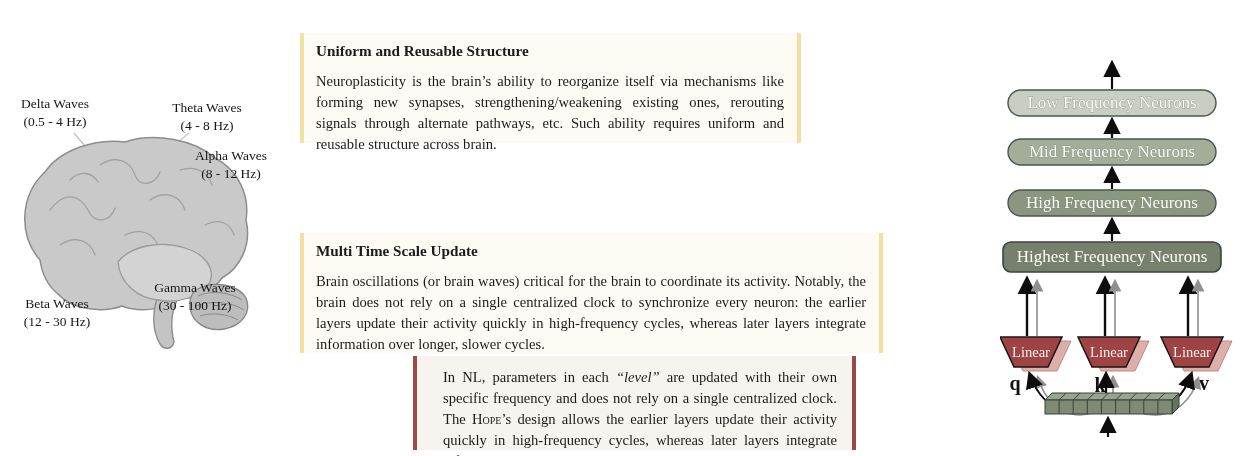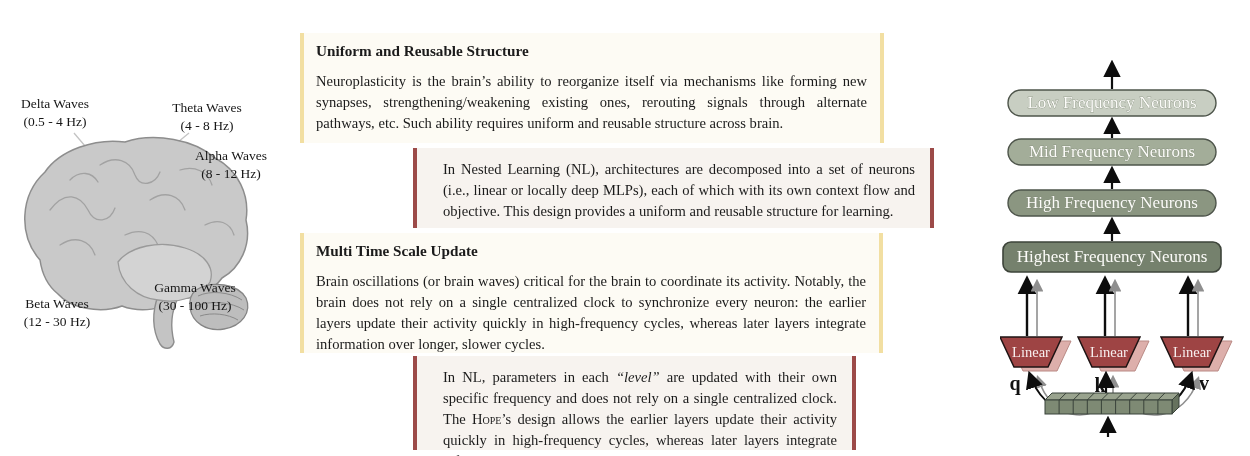--- a/index.html
+++ b/index.html
@@ -68,28 +68,25 @@
       <text class="brain-label" x="207" y="130">(4 - 8 Hz)</text>
       <text class="brain-label" x="231" y="160">Alpha Waves</text>
       <text class="brain-label" x="231" y="178">(8 - 12 Hz)</text>
       <text class="brain-label" x="195" y="292">Gamma Waves</text>
       <text class="brain-label" x="195" y="310">(30 - 100 Hz)</text>
       <text class="brain-label" x="57" y="308">Beta Waves</text>
       <text class="brain-label" x="57" y="326">(12 - 30 Hz)</text>
     </g>
   </svg>
 
-  <div class="callout gold" style="left:300px;top:33px;width:584px;height:110px;">
+  <div class="callout gold" style="left:300px;top:33px;width:501px;height:110px;">
     <h3>Uniform and Reusable Structure</h3>
     <p>Neuroplasticity is the brain’s ability to reorganize itself via mechanisms like forming new synapses, strengthening/weakening existing ones, rerouting signals through alternate pathways, etc. Such ability requires uniform and reusable structure across brain.</p>
   </div>
 
-  <div class="callout rose" style="left:413px;top:148px;width:521px;height:80px;">
-    <p>In Nested Learning (NL), architectures are decomposed into a set of neurons (i.e., linear or locally deep MLPs), each of which with its own context flow and objective. This design provides a uniform and reusable structure for learning.</p>
-  </div>
 
   <div class="callout gold" style="left:300px;top:233px;width:583px;height:120px;">
     <h3>Multi Time Scale Update</h3>
     <p>Brain oscillations (or brain waves) critical for the brain to coordinate its activity. Notably, the brain does not rely on a single centralized clock to synchronize every neuron: the earlier layers update their activity quickly in high-frequency cycles, whereas later layers integrate information over longer, slower cycles.</p>
   </div>
 
   <div class="callout rose" style="left:413px;top:356px;width:443px;height:94px;">
     <p><span>In NL, parameters in each </span><span class="it">“level”</span><span> are updated with their own specific frequency and does not rely on a single centralized clock. The </span><span class="sc">Hope</span><span>’s design allows the earlier layers update their activity quickly in high-frequency cycles, whereas later layers integrate information over longer, slower cycles.</span></p>
   </div>
 

